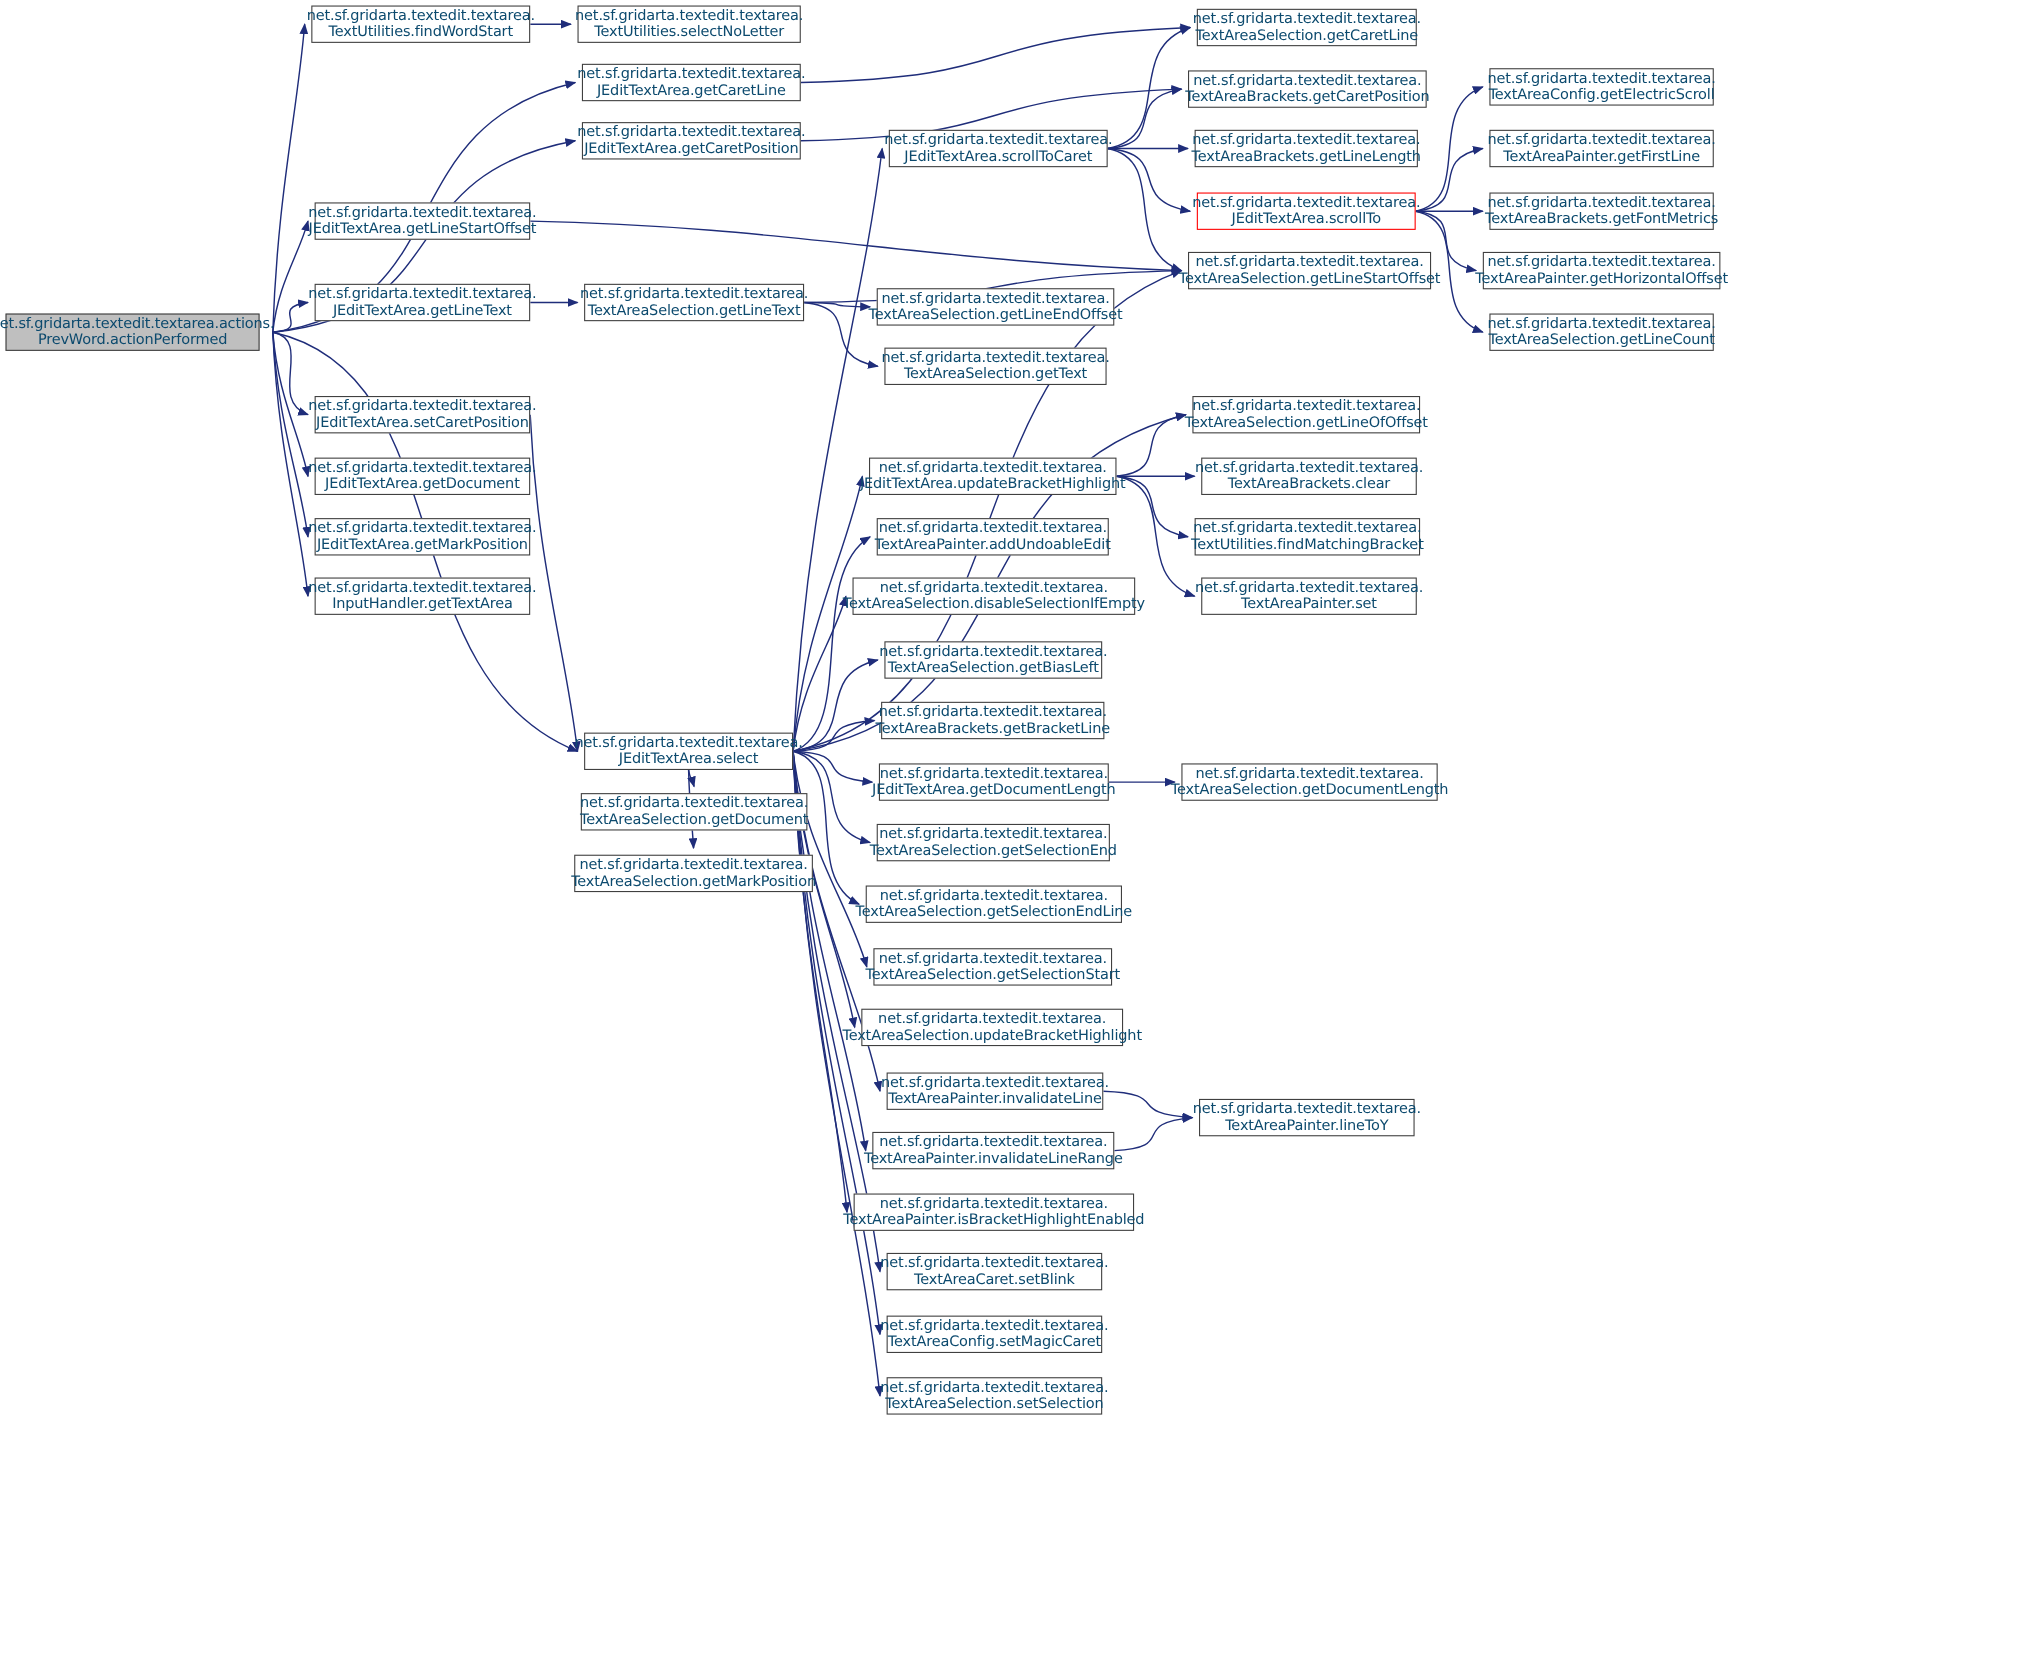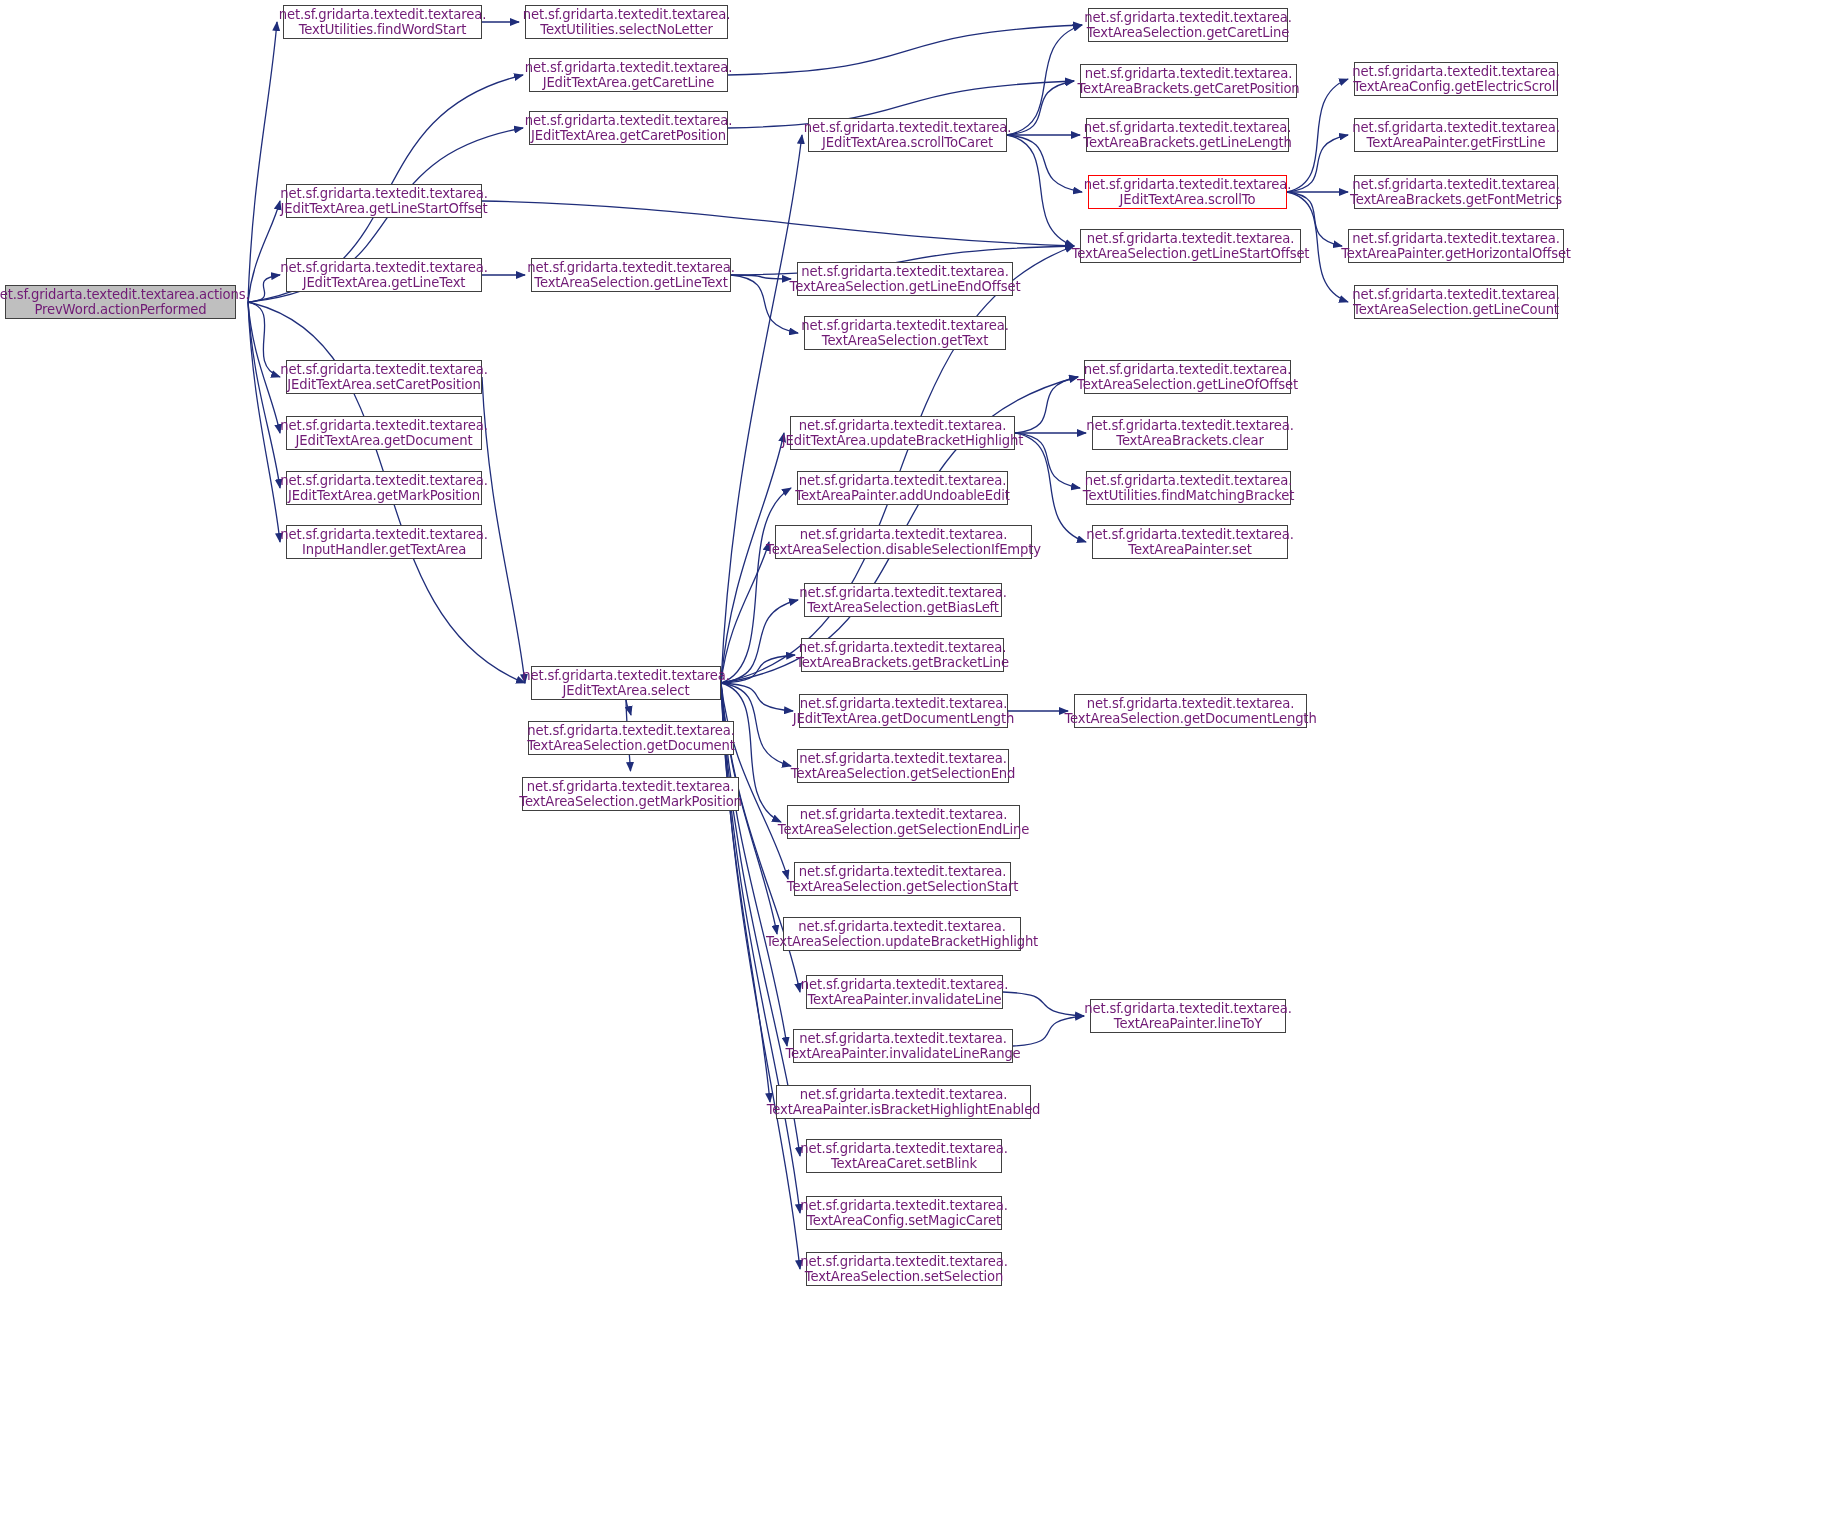--- a/index.html
+++ b/index.html
@@ -21,21 +21,21 @@
     top: 0;
     width: 1844px;
     height: 1513px;
     pointer-events: none;
   }
   .node {
     position: absolute;
     box-sizing: border-box;
     border: 1px solid #404040;
     background: #ffffff;
-    color: #701a75;
+    color: #0c4a6e;
     font-size: 13.2px;
     line-height: 15.5px;
     text-align: right;
     display: flex;
     flex-direction: column;
     align-items: center;
     justify-content: center;
     padding: 1px 4px;
     white-space: nowrap;
     letter-spacing: -0.15px;

